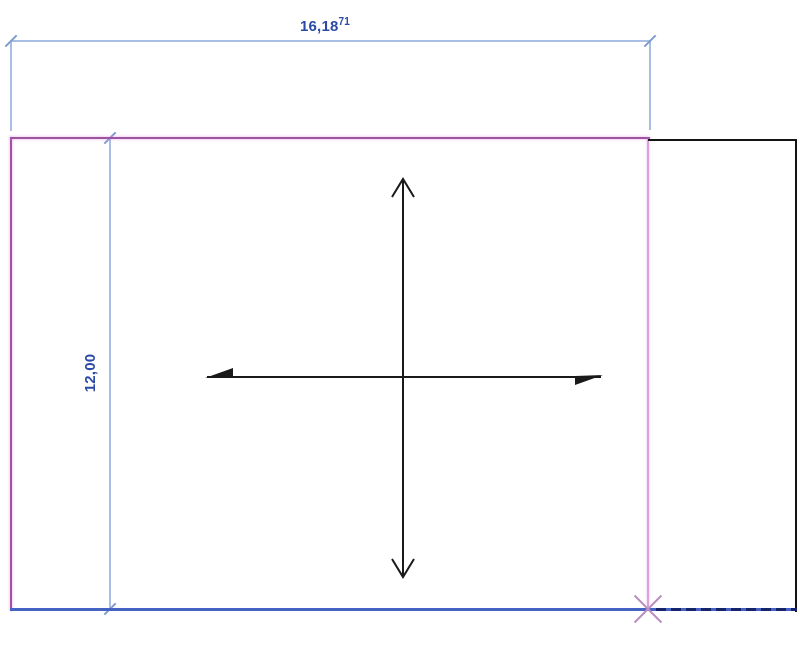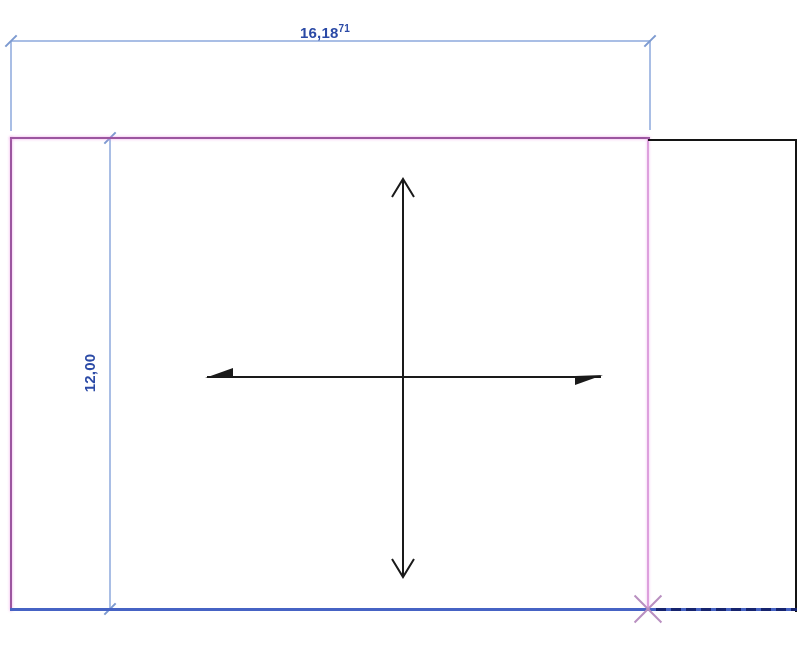--- a/index.html
+++ b/index.html
@@ -26,21 +26,21 @@
     font-weight: bold;
     white-space: nowrap;
     letter-spacing: 0.2px;
   }
   .dim-text sup {
     font-size: 10px;
     vertical-align: 6px;
     font-weight: bold;
   }
   #width-dim-text {
-    left: 325px; top: 23px;
+    left: 325px; top: 16px;
     transform: translateX(-50%);
   }
   #height-dim-text {
     left: 89px; top: 373px;
     transform: translate(-50%, -50%) rotate(-90deg);
   }
 
   
   .sel-edge {
     background: var(--selected-stroke);

